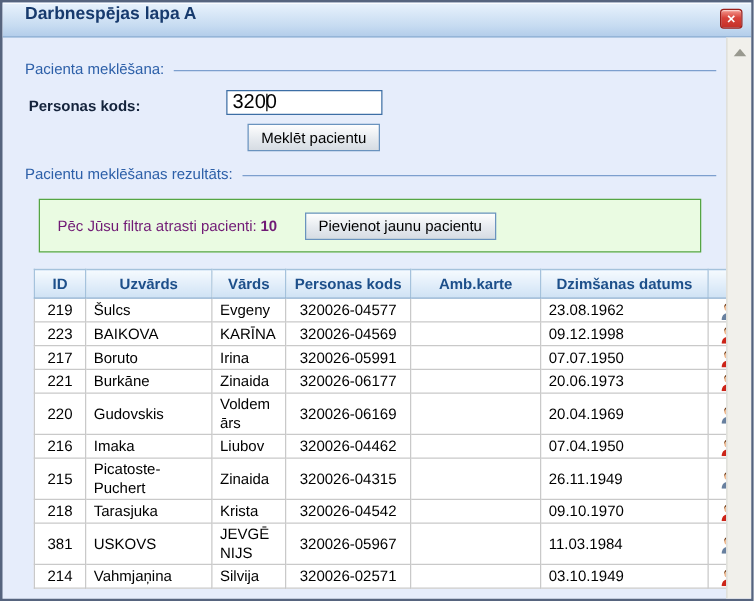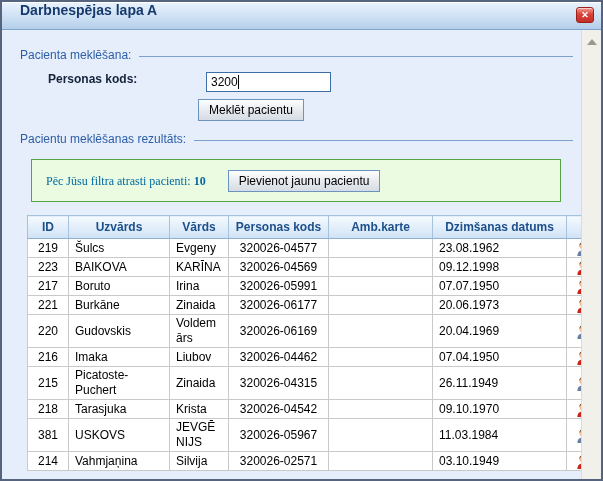--- a/index.html
+++ b/index.html
@@ -33,43 +33,43 @@
   .scroll-arrow-up {
     margin-top:9px; width:0; height:0;
     border-left:5px solid transparent; border-right:5px solid transparent;
     border-bottom:6px solid #99998f;
   }
   
   .legend-row { display:flex; align-items:center; gap:8px; margin-bottom:10px; }
   .legend-row > span { font-size:12px; color:var(--section-legend); white-space:nowrap; }
   .legend-row .line { flex:1; height:1px; background:#7d9fce; margin-top:2px; }
   
-  .form-row { display:flex; align-items:flex-start; margin:0 0 7px 28px; }
+  .form-row { display:flex; align-items:flex-end; margin:0 0 7px 3px; }
   .form-label { width:158px; font-size:12px; font-weight:bold; color:#14233b; }
   .input-wrap { position:relative; display:inline-block; }
   .text-input {
     width:125px; height:20px; box-sizing:border-box; border:1px solid #a3b2c2;
-    background:#fff; font-family:inherit; font-size:12px; padding:1px 4px; color:#000;
+    background:#fff; font-family:inherit; font-size:16px; padding:1px 4px; color:#000;
   }
   .text-input.focused { border:1px solid var(--focused-input-border); }
   .caret { position:absolute; left:32px; top:3px; width:1px; height:14px; background:#000; }
   .btn {
     font-family:inherit; font-size:12px; color:#000; cursor:pointer;
     padding:3px 10px; border:1px solid #6a93be;
     background:linear-gradient(#fefefe, #e6eaef 55%, #d6dce3);
   }
   .btn-row { margin-left:178px; margin-bottom:11px; }
   .legend-row.results { margin-top:2px; margin-bottom:13px; }
   
   .result-bar {
     margin:0 12px 13px 11px; padding:10px 12px 9px 14px; box-sizing:border-box;
     background:var(--result-bar-bg); border:1px solid var(--result-bar-border);
     display:flex; align-items:center; gap:22px;
   }
-  .result-text { font-size:12px; color:#0369a1;font-family:Liberation Serif, serif; }
+  .result-text { font-size:12px; color:#701a75; }
   .result-text b { margin-left:3px; }
   
   table.patient-table {
     margin-left:7px; border-collapse:collapse; table-layout:fixed; width:543px;
     border:1px solid #9db3c8; background:#fff; font-size:12px;
   }
   .patient-table th {
     background:linear-gradient(#f5fafe, #e2eefa 50%, #cfe2f4);
     color:var(--table-header-text); font-weight:bold; font-size:12px;
     border:1px solid #a5c2dc; border-bottom:1px solid #8fb0cf;

